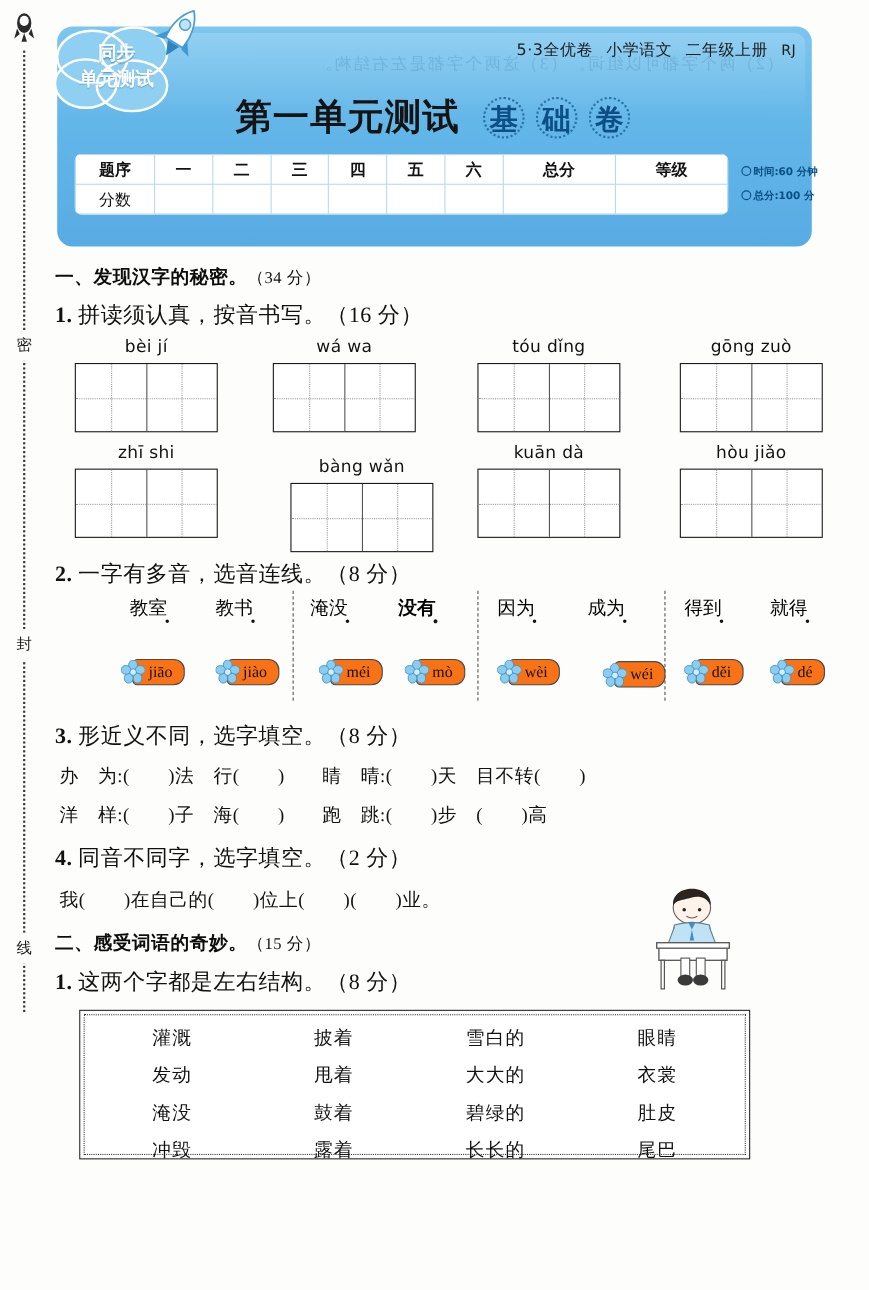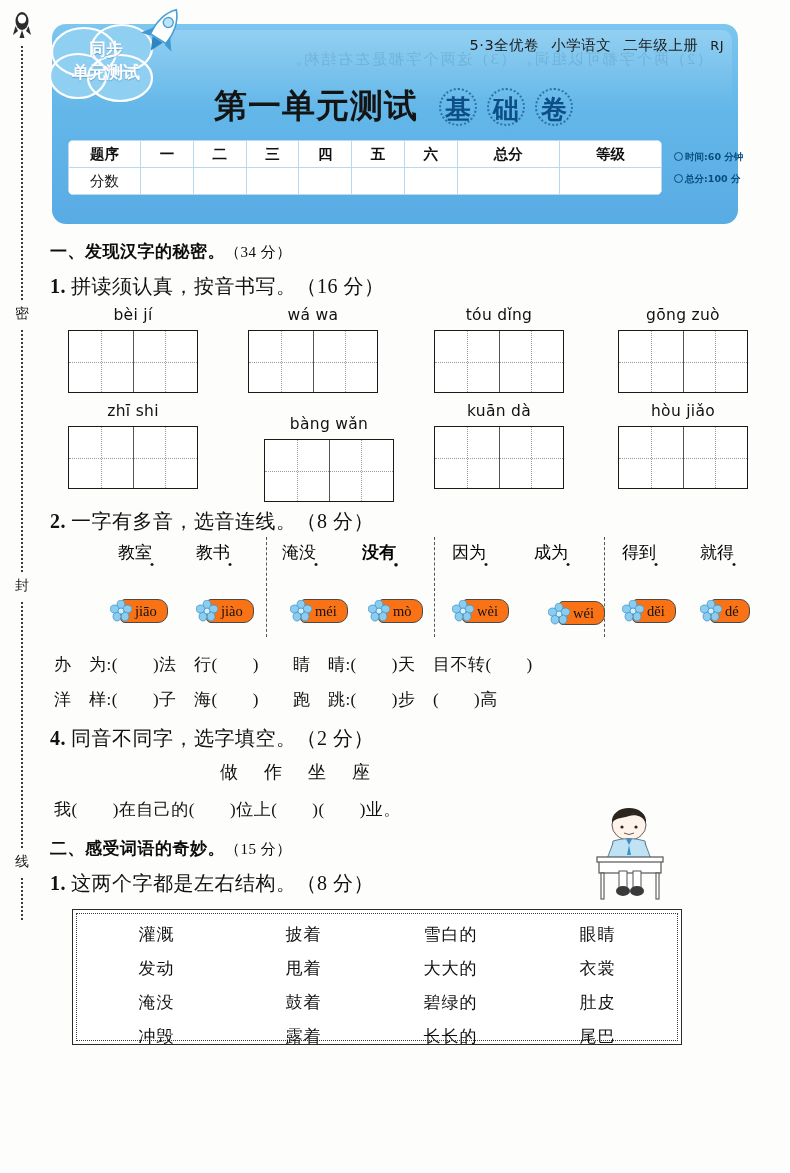--- a/index.html
+++ b/index.html
@@ -599,32 +599,32 @@
               <ellipse cx="15" cy="16.5" rx="4" ry="4.5"></ellipse>
               <ellipse cx="7" cy="16.5" rx="4" ry="4.5"></ellipse>
               <ellipse cx="4.5" cy="9" rx="4.5" ry="4"></ellipse>
               <circle cx="11" cy="11" r="3" fill="#d7eefa"></circle>
             </g>
           </svg>
         <span class="label">dé</span>
       </div>
     </div>
 
+    <div class="q-head" style="margin-top:14px;">
+      <span class="num">3.</span><span>形近义不同，选字填空。</span><span>（8 分）</span>
+    </div>
     <div class="fill-row">
       <span>办　为:(　　)法　行(　　)</span><span class="gap"></span><span>睛　晴:(　　)天　目不转(　　)</span>
     </div>
     <div class="fill-row">
       <span>洋　样:(　　)子　海(　　)</span><span class="gap"></span><span>跑　跳:(　　)步　(　　)高</span>
     </div>
 
     <div class="q-head" style="margin-top:14px;">
       <span class="num">4.</span><span>同音不同字，选字填空。</span><span>（2 分）</span>
-    </div>
-    <div class="choice-row">
-      <span>做</span><span>作</span><span>坐</span><span>座</span>
     </div>
     <div class="fill-row" style="margin-top:14px;">我(　　)在自己的(　　)位上(　　)(　　)业。</div>
 
     <div class="sec-head" style="margin-top:16px;">
       <span>二、感受词语的奇妙。</span><span class="pts">（15 分）</span>
     </div>
     <div class="q-head">
       <span class="num">1.</span><span>这两个字都是左右结构。</span><span>（8 分）</span>
     </div>
 

